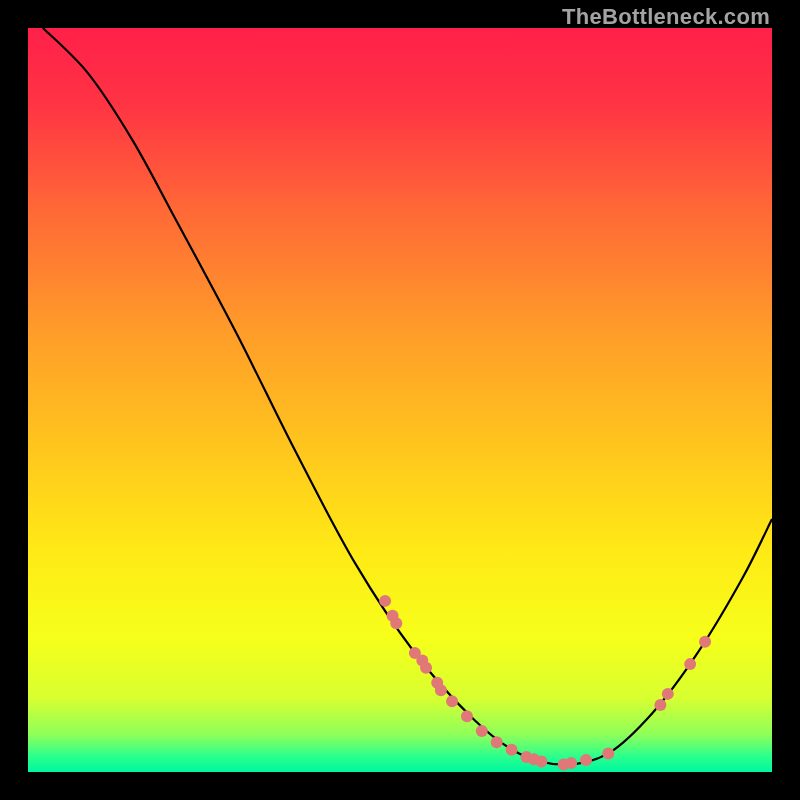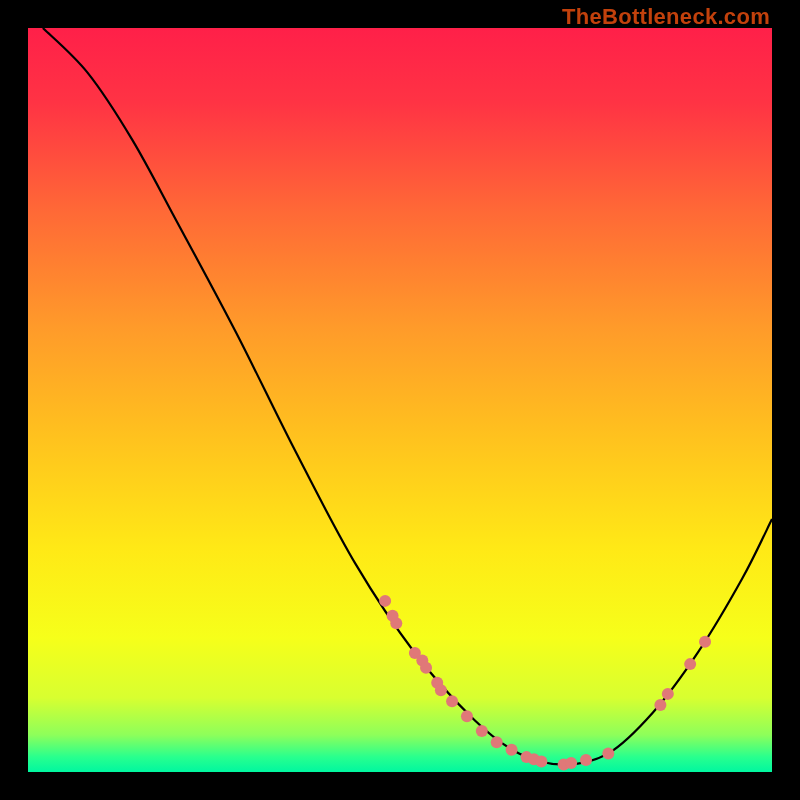--- a/index.html
+++ b/index.html
@@ -16,21 +16,21 @@
     left: 28px;
     top: 28px;
     width: 744px;
     height: 744px;
     background: #000;
   }
   .watermark {
     position: absolute;
     top: 4px;
     right: 30px;
-    color: #c2410c;
+    color: #a3a3a3;
     font-size: 22px;
     font-weight: 600;
     letter-spacing: 0.3px;
     user-select: none;
   }
   svg {
     display: block;
   }
 </style>
 </head>

